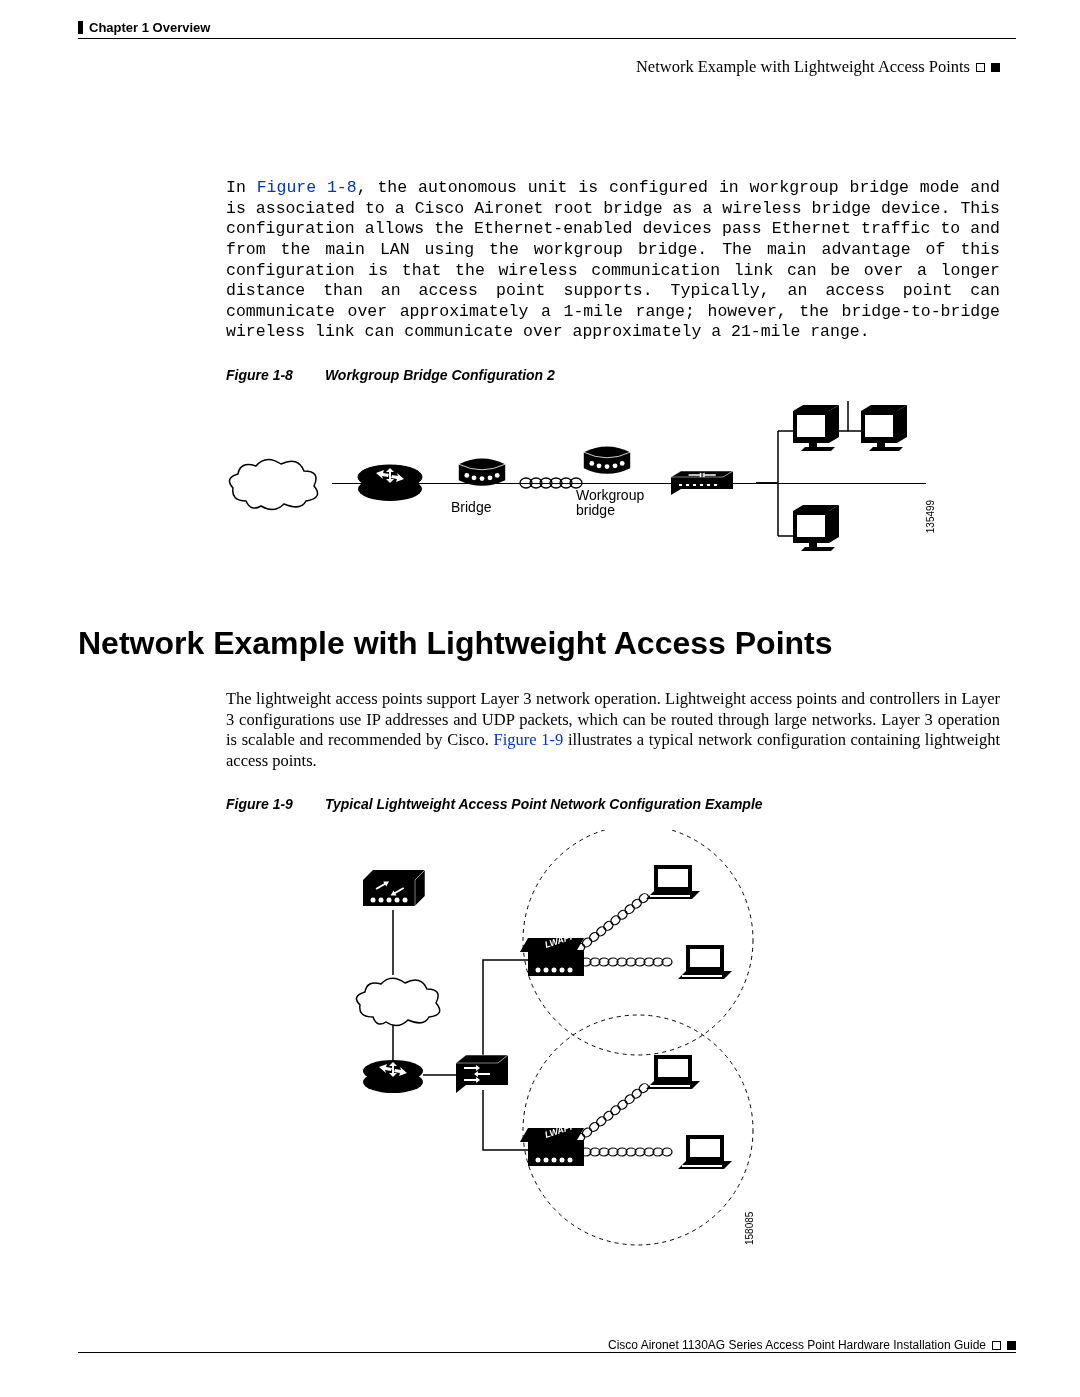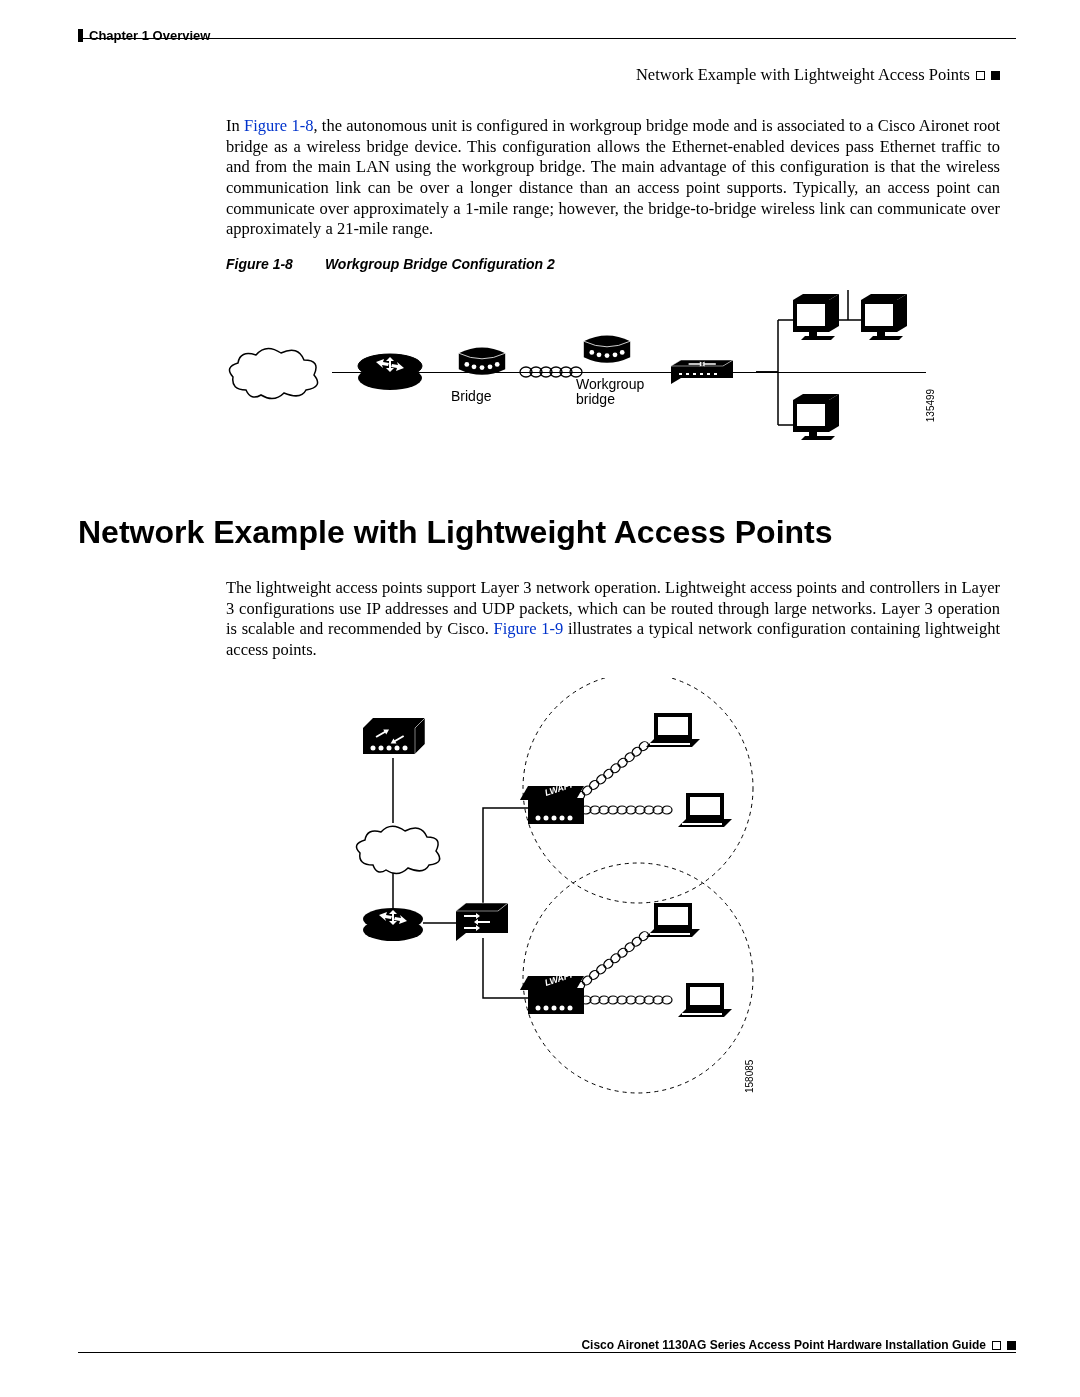--- a/index.html
+++ b/index.html
@@ -9,21 +9,21 @@
     font-family: "Times New Roman", Times, serif;
     font-size: 16.5px;
     color: #000;
     width: 1080px;
   }
   .page {
     width: 1080px;
     height: 1397px;
     position: relative;
     box-sizing: border-box;
-    padding: 28px 80px 0 78px;
+    padding: 20px 80px 0 78px;
   }
   .top-rule {
     position: absolute;
     left: 78px;
     right: 64px;
     top: 38px;
     border-top: 1px solid #000;
   }
   .top-header {
     display: flex;
@@ -54,29 +54,30 @@
     width: 9px;
     height: 9px;
     background: #000;
   }
   .hdr-end-square.outline {
     background: #fff;
     border: 1px solid #000;
     box-sizing: border-box;
   }
   .body-para {
-    margin: 31px 0 0 148px;
+    margin: 101px 0 0 148px;
     line-height: 1.25;
     text-align: justify;
+    font-family: Liberation Mono, monospace;
   }
   .link {
     color: #0033cc;
   }
   .fig-caption {
-    margin: 16px 0 0 148px;
+    margin: 24px 0 0 148px;
     font-family: Arial, Helvetica, sans-serif;
     font-weight: bold;
     font-size: 14px;
     font-style: italic;
   }
   .fig-caption .fignum {
     display: inline-block;
     width: 95px;
   }
   .section-title {
@@ -157,21 +158,21 @@
     display: flex;
     justify-content: space-between;
     align-items: center;
     font-family: Arial, Helvetica, sans-serif;
     font-weight: bold;
     font-size: 12px;
   }
   .footer-title-row {
     text-align: right;
     font-family: Arial, Helvetica, sans-serif;
-    font-weight: bold;
+    font-weight: normal;
     font-size: 12px;
     display: flex;
     justify-content: flex-end;
     align-items: center;
     gap: 6px;
   }
   .pagenum-box {
     background: #000;
     color: #fff;
     padding: 3px 10px;
@@ -335,20 +336,24 @@
 
     <div class="imgno" style="left:688px;top:110px;">135499</div>
   </div>
 
   <h1 class="section-title">Network Example with Lightweight Access Points</h1>
 
   <p class="body-para2">
     <span>The lightweight access points support Layer 3 network operation. Lightweight access points and controllers in Layer 3 configurations use IP addresses and UDP packets, which can be routed through large networks. Layer 3 operation is scalable and recommended by Cisco. </span><span class="link">Figure 1-9</span><span> illustrates a typical network configuration containing lightweight access points.</span>
   </p>
 
+  <div class="fig-caption">
+    <span class="fignum">Figure 1-9</span>
+    <span>Typical Lightweight Access Point Network Configuration Example</span>
+  </div>
 
   <div class="fig9">
     <svg class="overlay" viewBox="0 0 460 425">
 
       <circle cx="310" cy="110" r="115" fill="none" stroke="#000" stroke-width="1" stroke-dasharray="4 4"></circle>
       <circle cx="310" cy="300" r="115" fill="none" stroke="#000" stroke-width="1" stroke-dasharray="4 4"></circle>
 
       <path d="M65 80 L65 145" stroke="#000" stroke-width="1.5" fill="none"></path>
       <path d="M65 195 L65 230" stroke="#000" stroke-width="1.5" fill="none"></path>
       <path d="M95 245 L130 245" stroke="#000" stroke-width="1.5" fill="none"></path>

